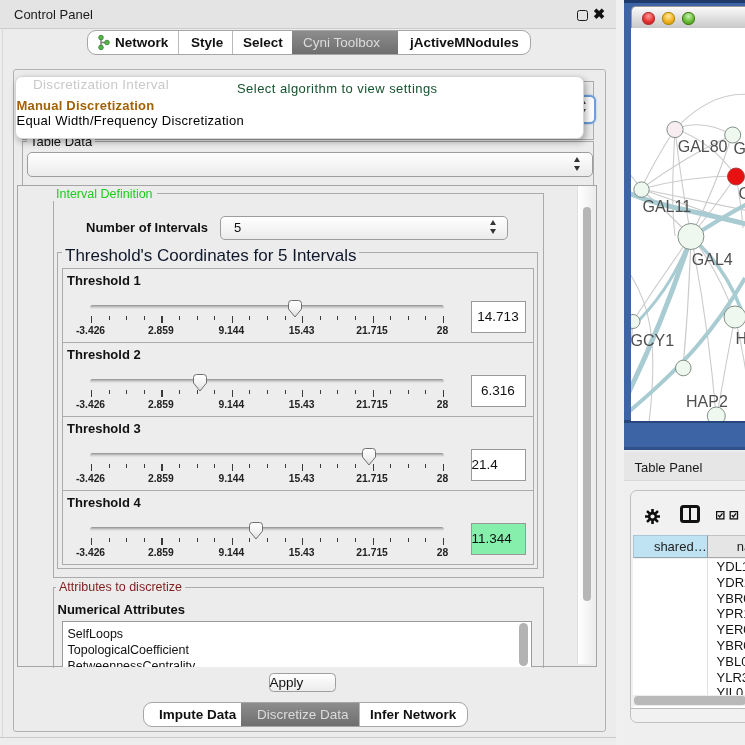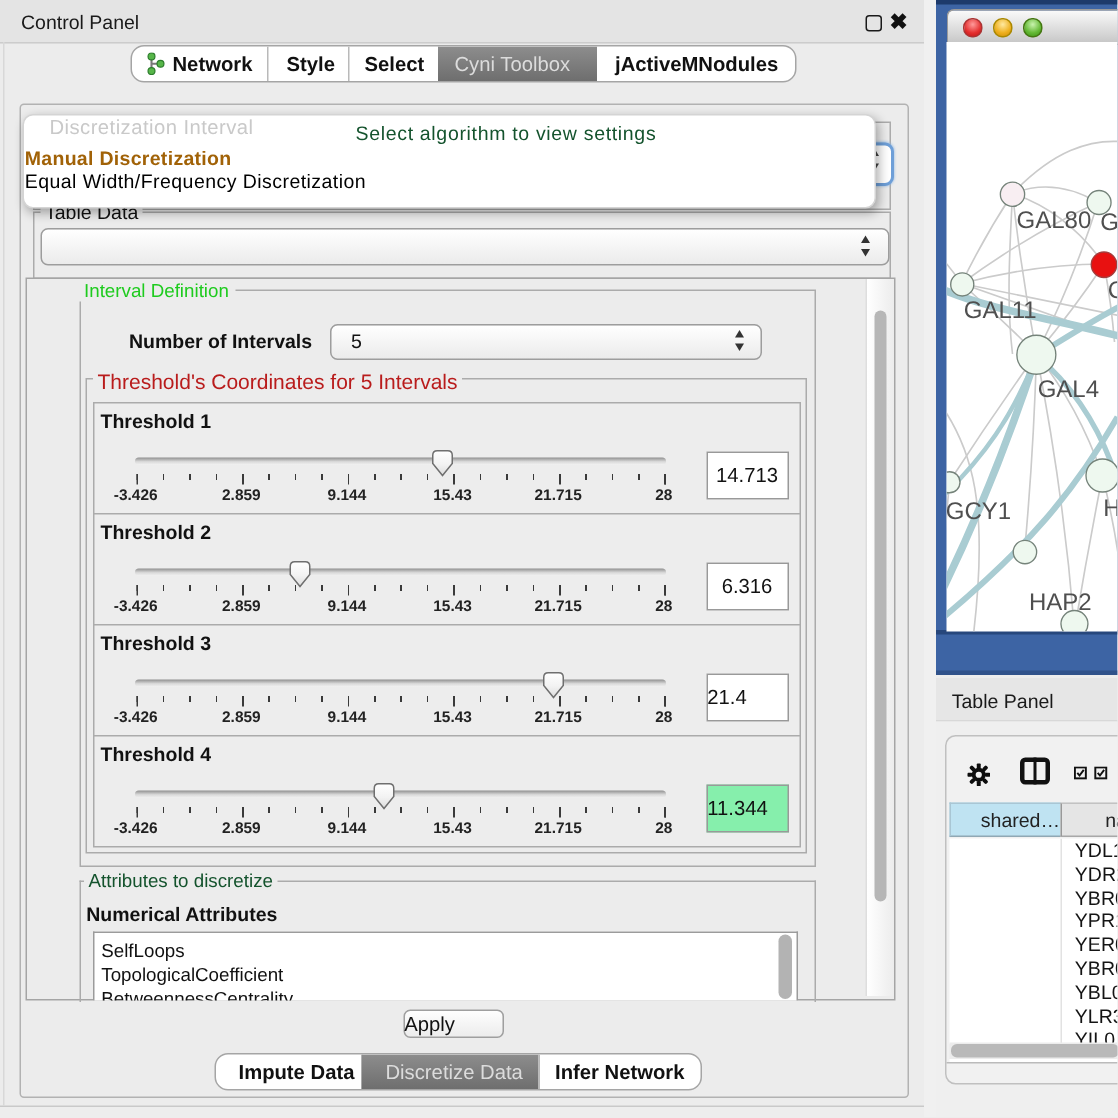--- a/index.html
+++ b/index.html
@@ -58,21 +58,21 @@
 <div class="abs" style="left:53px;top:193px;width:489px;height:383px;border:1px solid #ababab;"></div>
 <div class="abs" style="left:52px;top:186.5px;font-size:12.5px;color:#1ecb1e;background:#ececec;padding:0 4px;">Interval Definition</div>
 <div class="abs b" style="left:86px;top:220px;font-size:13px;">Number of Intervals</div>
 <div class="abs" style="left:220px;top:215.5px;width:286px;height:22px;background:linear-gradient(#ffffff,#ebebeb);border:1px solid #9d9d9d;border-radius:5px;">
   <div class="abs" style="left:13px;top:3px;font-size:13px;">5</div>
   <div class="abs" style="left:269px;top:3.5px;width:0;height:0;border-left:3.5px solid transparent;border-right:3.5px solid transparent;border-bottom:5px solid #333;"></div>
   <div class="abs" style="left:269px;top:12.5px;width:0;height:0;border-left:3.5px solid transparent;border-right:3.5px solid transparent;border-top:5px solid #333;"></div>
 </div>
 
 <div class="abs" style="left:57px;top:252px;width:479px;height:315px;border:1px solid #ababab;"></div>
-<div class="abs" style="left:62px;top:245.5px;font-size:14px;color:#b91c1c;background:#ececec;padding:0 3px;">Threshold's Coordinates for 5 Intervals</div>
+<div class="abs" style="left:62px;top:245.5px;font-size:17px;color:#0f172a;background:#ececec;padding:0 3px;">Threshold's Coordinates for 5 Intervals</div>
 
 <div class="abs" style="left:61.5px;top:268px;width:470px;height:72.5px;background:#ededed;border:1px solid #ababab;"></div>
 <div class="abs b" style="left:67px;top:272.5px;font-size:13px;">Threshold 1</div>
 <div class="abs" style="left:89.5px;top:305px;width:354px;height:5px;border-radius:2.5px;background:linear-gradient(#8f8f8f,#d9d9d9 55%,#f2f2f2);"></div>
 <div class="abs" style="left:90.5px;top:315.5px;width:353px;height:4px;background:repeating-linear-gradient(90deg,#3a3a3a 0,#3a3a3a 1px,transparent 1px,transparent 17.6px);"></div>
 <div class="abs" style="left:90.5px;top:315.5px;width:353px;height:7.5px;background:repeating-linear-gradient(90deg,#3a3a3a 0,#3a3a3a 1.2px,transparent 1.2px,transparent 70.4px);"></div>
 <div class="abs" style="left:442.5px;top:315.5px;width:1px;height:7.5px;background:#3a3a3a;"></div>
 <div class="abs b" style="left:90.5px;top:324.5px;font-size:10.3px;color:#222;transform:translateX(-50%);">-3.426</div>
 <div class="abs b" style="left:160.9px;top:324.5px;font-size:10.3px;color:#222;transform:translateX(-50%);">2.859</div>
 <div class="abs b" style="left:231.3px;top:324.5px;font-size:10.3px;color:#222;transform:translateX(-50%);">9.144</div>
@@ -157,21 +157,21 @@
       <linearGradient id="tg4" x1="0" y1="0" x2="0" y2="1">
         <stop offset="0" stop-color="#ffffff"></stop>
         <stop offset="0.55" stop-color="#f2f2f2"></stop>
         <stop offset="1" stop-color="#dcdcdc"></stop>
       </linearGradient>
     </defs>
   </svg>
 <div class="abs" style="left:470.5px;top:522.5px;width:53px;height:30.5px;background:#86efac;border:1.5px solid #999;font-size:13.5px;line-height:29.5px;">11.344</div>
 
 <div class="abs" style="left:52.8px;top:586.5px;width:489px;height:80px;border:1px solid #ababab;border-bottom:none;"></div>
-<div class="abs" style="left:56px;top:579.5px;font-size:12.5px;color:#14532d;background:#ececec;padding:0 3px;">Attributes to discretize</div>
+<div class="abs" style="left:56px;top:579.5px;font-size:12.5px;color:#7f1d1d;background:#ececec;padding:0 3px;">Attributes to discretize</div>
 <div class="abs b" style="left:57.5px;top:601.5px;font-size:13px;">Numerical Attributes</div>
 <div class="abs" style="left:61.5px;top:620.5px;width:468px;height:45.5px;background:#fff;border:1px solid #9b9b9b;border-bottom:none;overflow:hidden;">
   <div style="font-size:12.5px;padding:4px 0 0 5px;line-height:16.1px;">SelfLoops<br>TopologicalCoefficient<br>BetweennessCentrality</div>
   <div class="abs" style="left:456px;top:1px;width:9.5px;height:43px;background:#b3b3b3;border-radius:5px;"></div>
 </div>
 
 <div class="abs" style="left:268.5px;top:672.5px;width:65px;height:17px;background:linear-gradient(#fefefe,#ececec);border:1px solid #9f9f9f;border-radius:4.5px;font-size:13.5px;line-height:17px;">Apply</div>
 
 <div class="abs" style="left:143px;top:702px;width:322.5px;height:22.5px;background:#fff;border:1px solid #a5a5a5;border-radius:9px;overflow:hidden;">
   <div class="abs" style="left:0;top:0;width:97px;height:23px;border-right:1px solid #b9b9b9;"></div>

